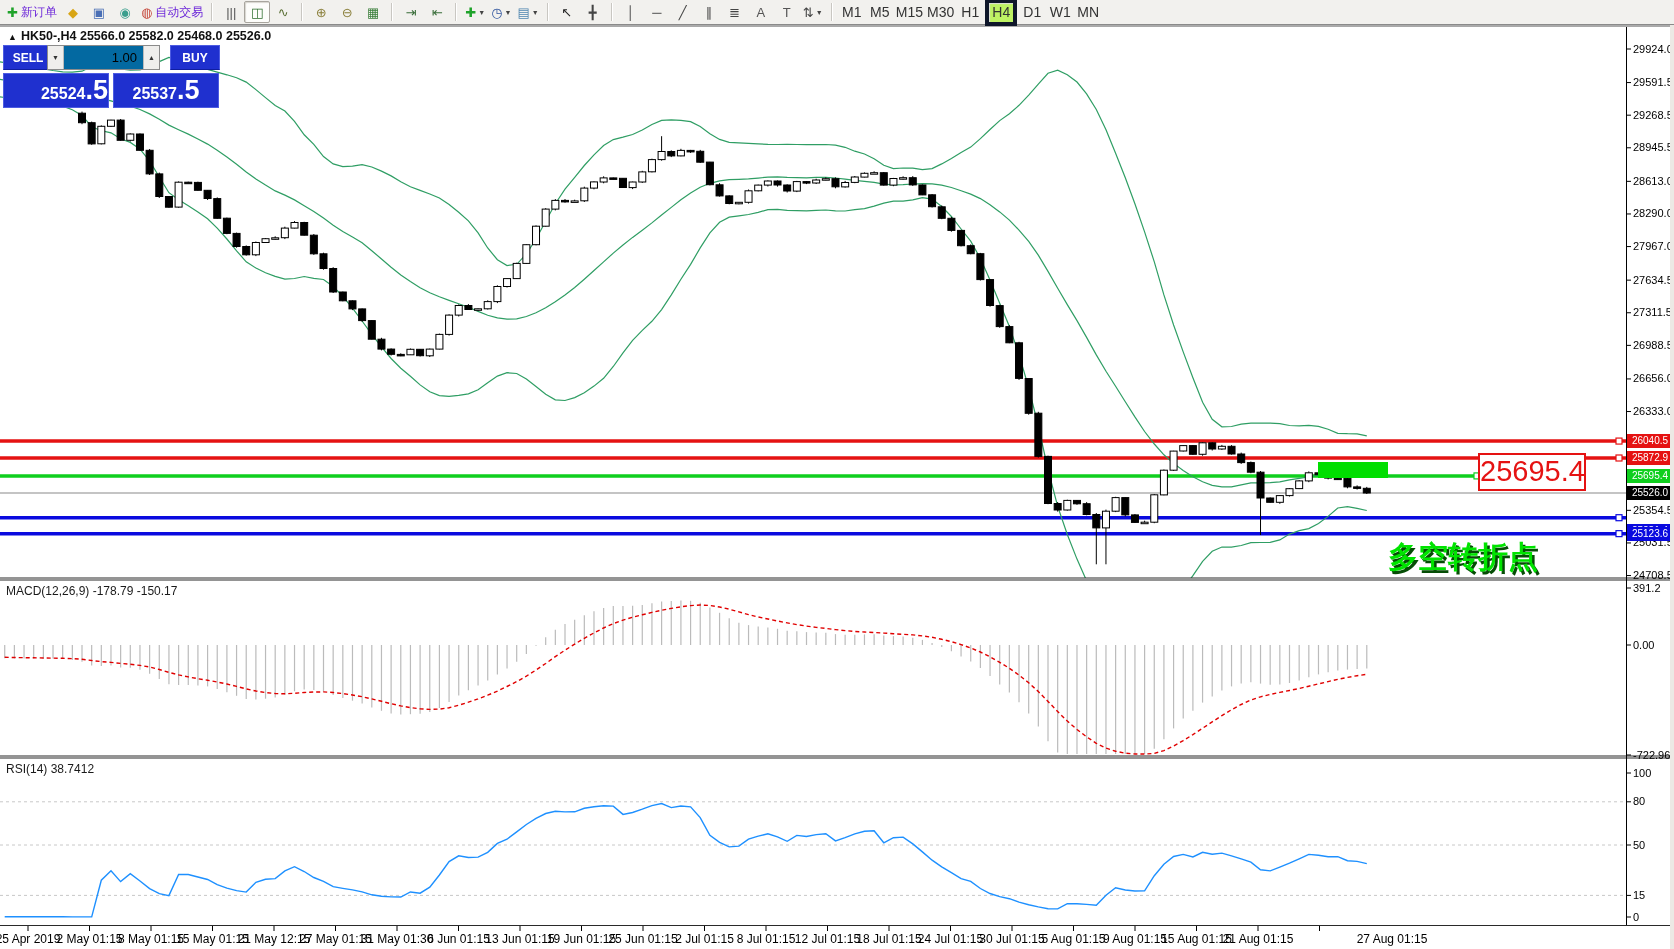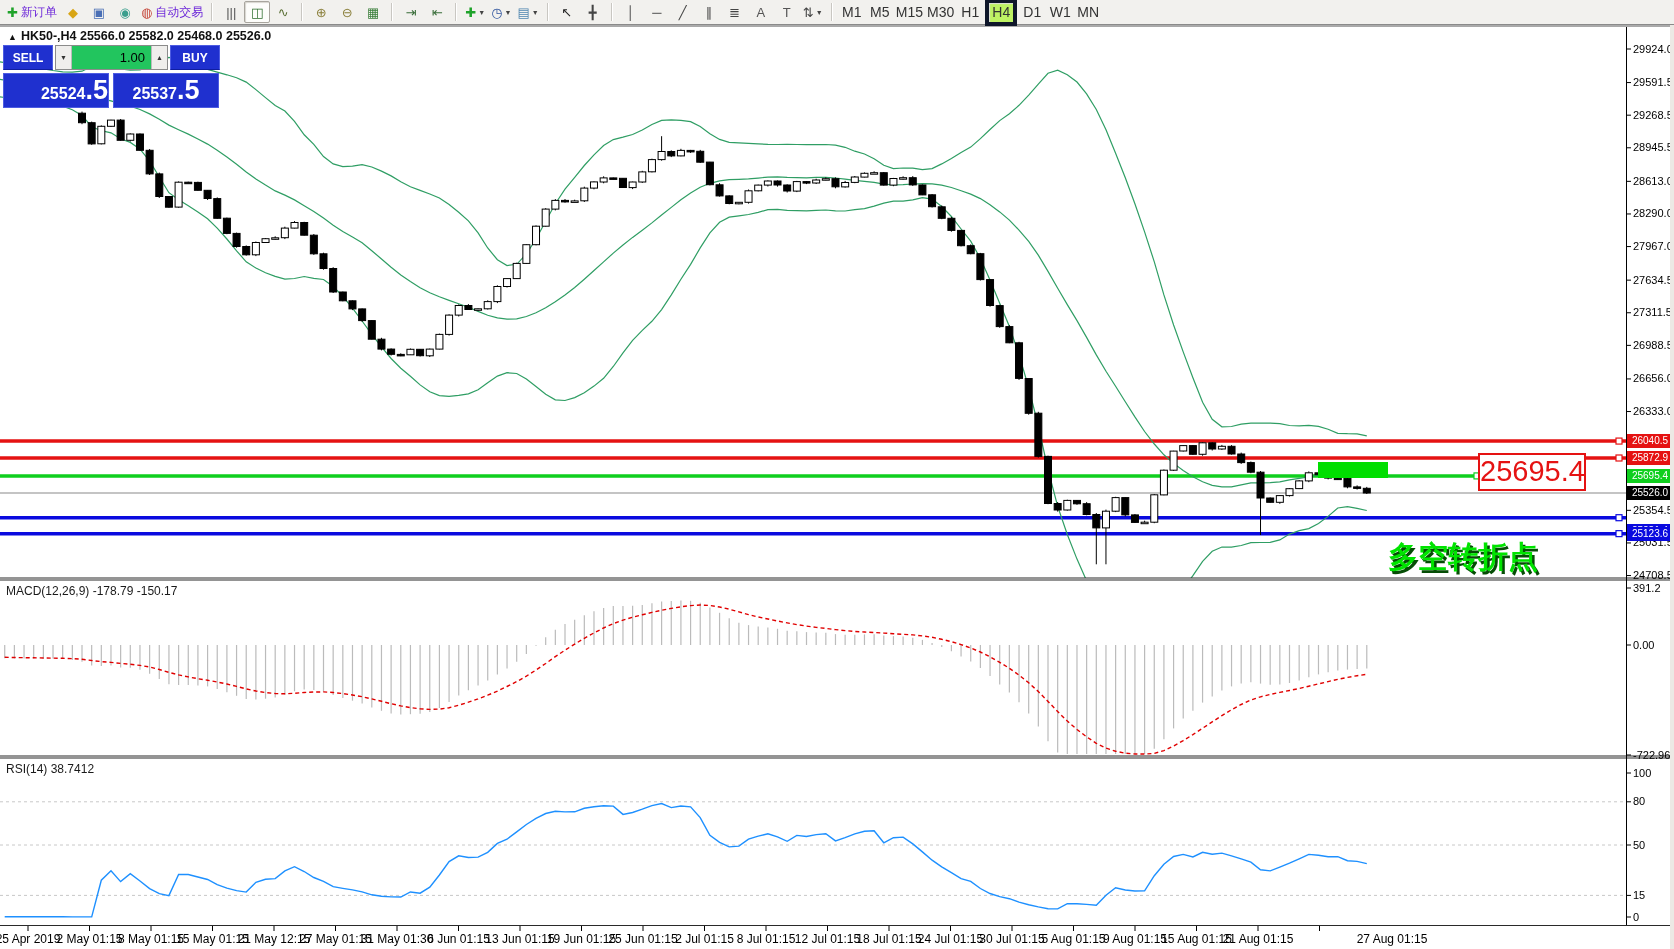--- a/index.html
+++ b/index.html
@@ -24,21 +24,21 @@
   .ov{position:absolute;z-index:10;}
   #ohlc-line{left:8px;top:29px;font-size:12.5px;font-weight:bold;color:#111;z-index:12;}
   #ohlc-line .tri{font-size:9px;margin-right:4px;}
   
   #tpanel{left:3px;top:45px;width:217px;height:63px;z-index:20;}
   #tpanel .row1{position:absolute;left:0;top:0;width:217px;height:25px;}
   .tp-btn{position:absolute;top:0;height:25px;background:#1f30cf;border:1px solid #4d5ce2;border-bottom-color:#101ea0;
           color:#fff;font-size:12px;font-weight:bold;display:flex;align-items:center;justify-content:center;box-sizing:border-box;}
   #sellbtn{left:0;width:50px;}
   #buybtn{left:167px;width:50px;}
-  #vspin{position:absolute;left:52px;top:0;width:113px;height:25px;background:#22c55e;border:1px solid #8b8b8b;
+  #vspin{position:absolute;left:44px;top:0;width:113px;height:25px;background:#0369a1;border:1px solid #8b8b8b;
          box-sizing:border-box;display:flex;}
   .sp-btn{width:16px;height:100%;background:#efeeec;border:none;border-right:1px solid #bbb;font-size:7px;color:#333;
           display:flex;align-items:center;justify-content:center;padding:0;}
   .sp-btn.up{border-right:none;border-left:1px solid #bbb;}
   #volval{flex:1;font-size:13px;color:#000;display:flex;align-items:center;justify-content:flex-end;padding-right:6px;}
   .pricebox{position:absolute;top:28px;width:106px;height:35px;background:#1f30cf;border:1px solid #4d5ce2;
             box-sizing:border-box;color:#fff;display:flex;align-items:baseline;justify-content:center;}
   .pricebox .pmain{font-size:16px;font-weight:bold;line-height:33px;}
   .pricebox .pbig{font-size:27px;font-weight:bold;line-height:33px;}
   #sellprice{left:0;justify-content:flex-end;}

